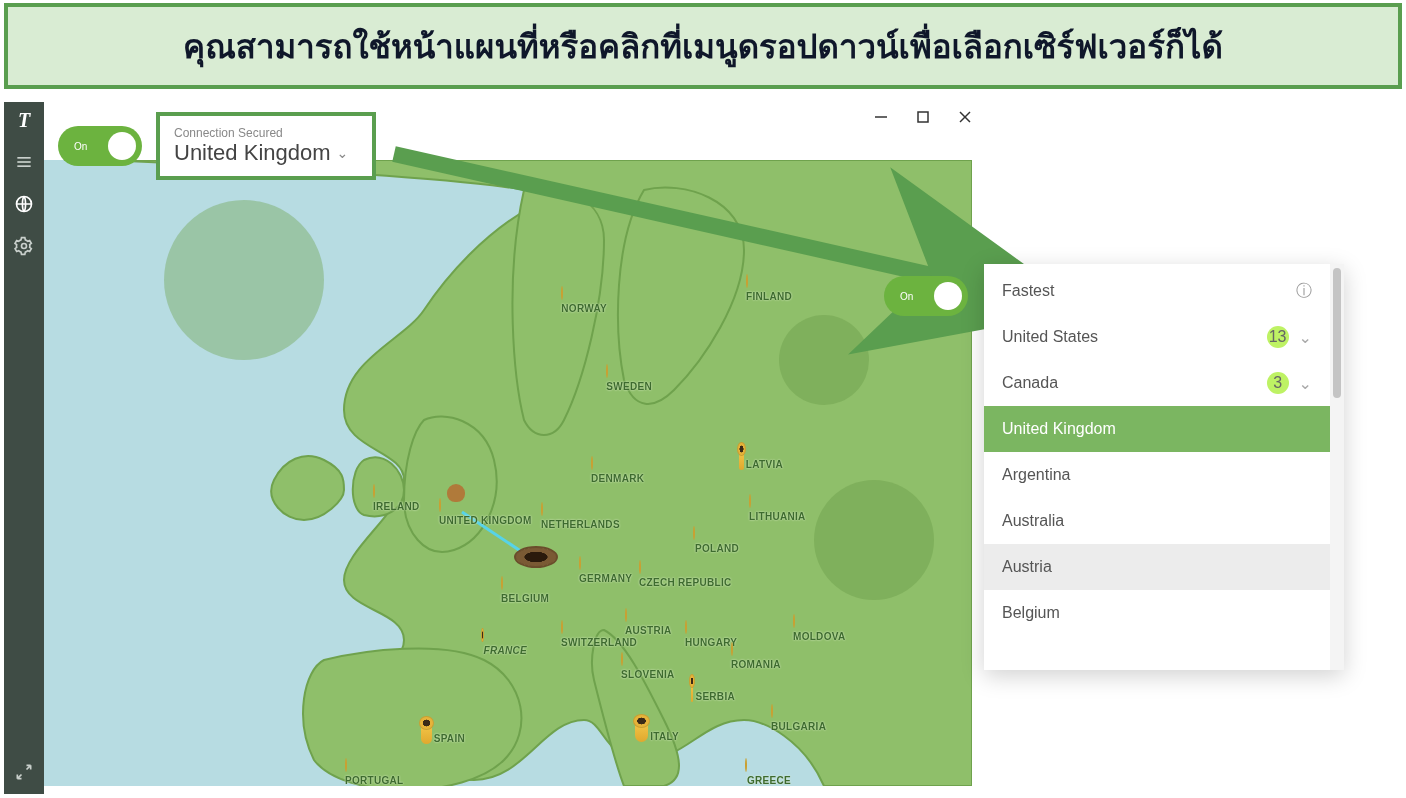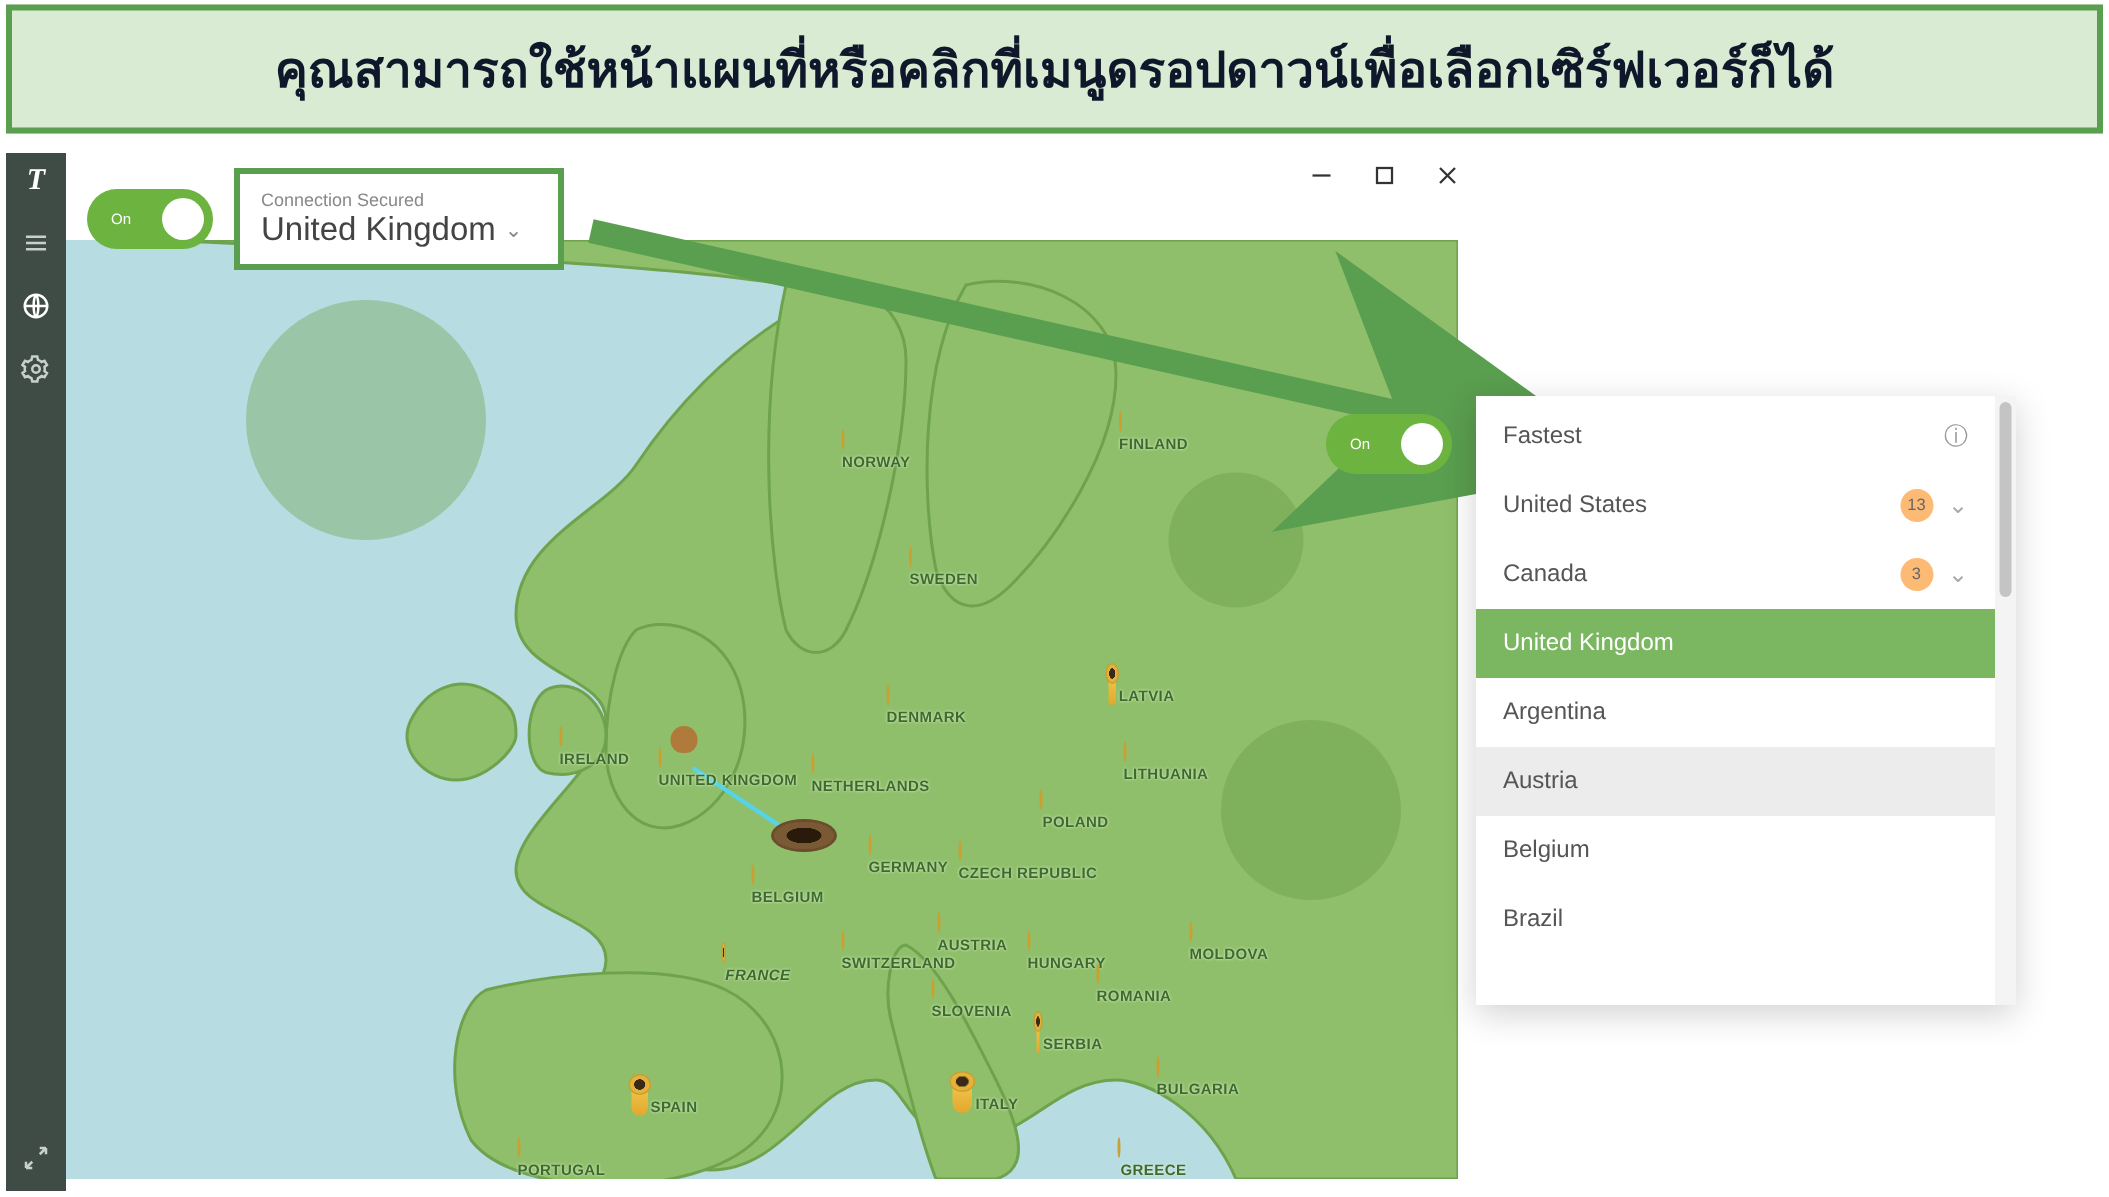--- a/index.html
+++ b/index.html
@@ -116,22 +116,22 @@
   .dd-item {
     height:46px; display:flex; align-items:center; padding:0 18px;
     font-size:16px; color:#555; cursor:pointer; justify-content:space-between;gap:16px;
   }
   .dd-item.selected { background:#7bb661; color:#fff; }
   .dd-item.hover { background:#ececec; }
   .dd-badge {
     display:inline-flex; align-items:center; gap:10px; color:#888;
   }
   .dd-count {
-    width:22px; height:22px; border-radius:50%; background:#fdba74; color:#666;
-    font-size:11px; display:flex; align-items:center; justify-content:center;
+    width:22px; height:22px; border-radius:50%; background:#bef264; color:#666;
+    font-size:16px; display:flex; align-items:center; justify-content:center;
   }
   .dd-chev { color:#aaa; }
   .dd-info { color:#999; }
   .dd-scrollbar {
     width:14px; background:#f4f4f4; position:relative;
   }
   .dd-thumb { position:absolute; left:3px; width:8px; top:4px; height:130px; background:#c4c4c4; border-radius:4px; }
 
   
   .arrow-svg {
@@ -400,30 +400,30 @@
           </span>
         </div>
         <div class="dd-item selected">
           <span>United Kingdom</span>
           <span class="dd-badge"></span>
         </div>
         <div class="dd-item">
           <span>Argentina</span>
           <span class="dd-badge"></span>
         </div>
+        <div class="dd-item">
+          <span>Australia</span>
+          <span class="dd-badge"></span>
+        </div>
         <div class="dd-item hover">
           <span>Austria</span>
           <span class="dd-badge"></span>
         </div>
         <div class="dd-item">
           <span>Belgium</span>
-          <span class="dd-badge"></span>
-        </div>
-        <div class="dd-item">
-          <span>Brazil</span>
           <span class="dd-badge"></span>
         </div>
       </div>
     <div class="dd-scrollbar">
       <div class="dd-thumb"></div>
     </div>
   </div>
 
   <svg class="arrow-svg">
     <defs>

